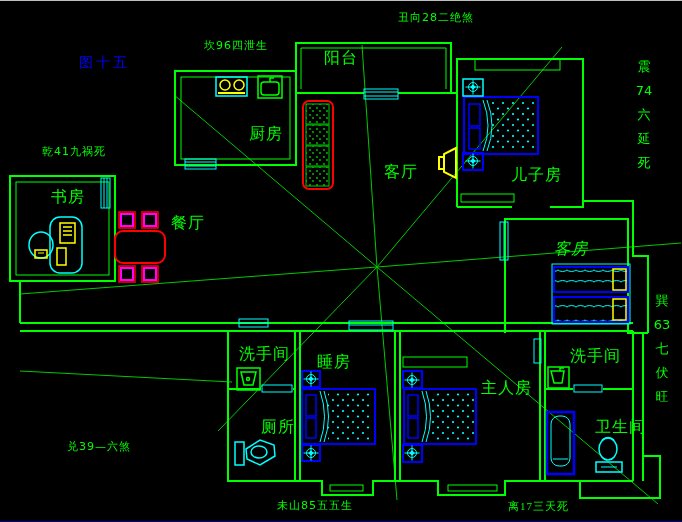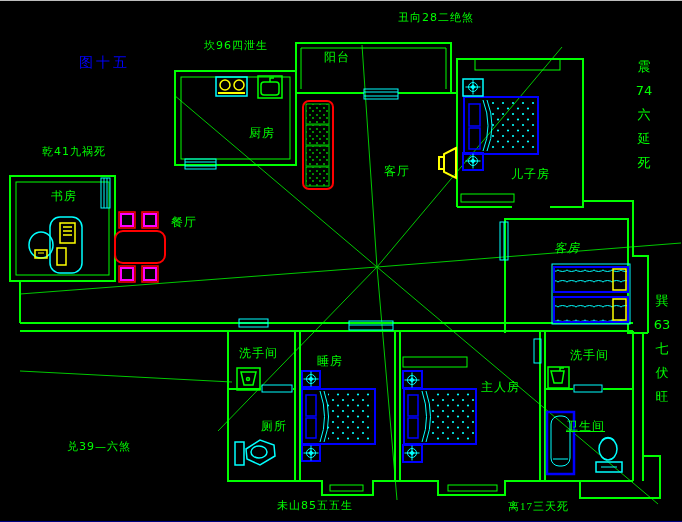--- a/index.html
+++ b/index.html
@@ -1,20 +1,20 @@
 <!DOCTYPE html>
 <html><head>
 <meta charset="utf-8">
 <style>
   html,body{margin:0;padding:0;background:#000;}
   .stage{position:relative;width:682px;height:522px;background:#000;overflow:hidden;
          font-family:"DejaVu Sans",sans-serif;border-top:1px solid #bdbdbd;}
   .stage:after{content:"";position:absolute;left:0;bottom:0;width:100%;height:2px;background:#000080;}
   svg{position:absolute;left:0;top:0;}
-  .lbl{position:absolute;color:#00ff00;font-size:12px;line-height:13px;white-space:nowrap;letter-spacing:1px;}
+  .lbl{position:absolute;color:#00ff00;font-size:16px;line-height:13px;white-space:nowrap;letter-spacing:1px;}
   .ann{position:absolute;color:#00ff00;font-size:11px;line-height:14px;white-space:nowrap;letter-spacing:1px;}
   .title{position:absolute;color:#0000ff;font-size:14px;letter-spacing:3px;white-space:nowrap;}
   .vtext{position:absolute;color:#00ff00;font-size:13px;width:22px;text-align:center;
          white-space:pre-line;line-height:24px;letter-spacing:0;}
 </style>
 </head>
 <body>
 
 <div class="stage">
 
@@ -296,15 +296,15 @@
 <div class="lbl" style="left:51px;top:189px;">书房</div>
 <div class="lbl" style="left:171px;top:215px;">餐厅</div>
 <div class="lbl" style="left:384px;top:164px;text-align:center;">客厅</div>
 <div class="lbl" style="left:511px;top:167px;">儿子房</div>
 <div class="lbl" style="left:554px;top:241px;font-style:italic;">客房</div>
 <div class="lbl" style="left:239px;top:346px;">洗手间</div>
 <div class="lbl" style="left:317px;top:354px;text-align:center;">睡房</div>
 <div class="lbl" style="left:261px;top:419px;text-align:right;">厕所</div>
 <div class="lbl" style="left:481px;top:380px;">主人房</div>
 <div class="lbl" style="left:570px;top:348px;">洗手间</div>
-<div class="lbl" style="left:566px;top:419px;text-decoration:underline;">卫生间</div>
+<div class="lbl" style="left:595px;top:419px;">卫生间</div>
 
 </div>
 
 </body></html>

